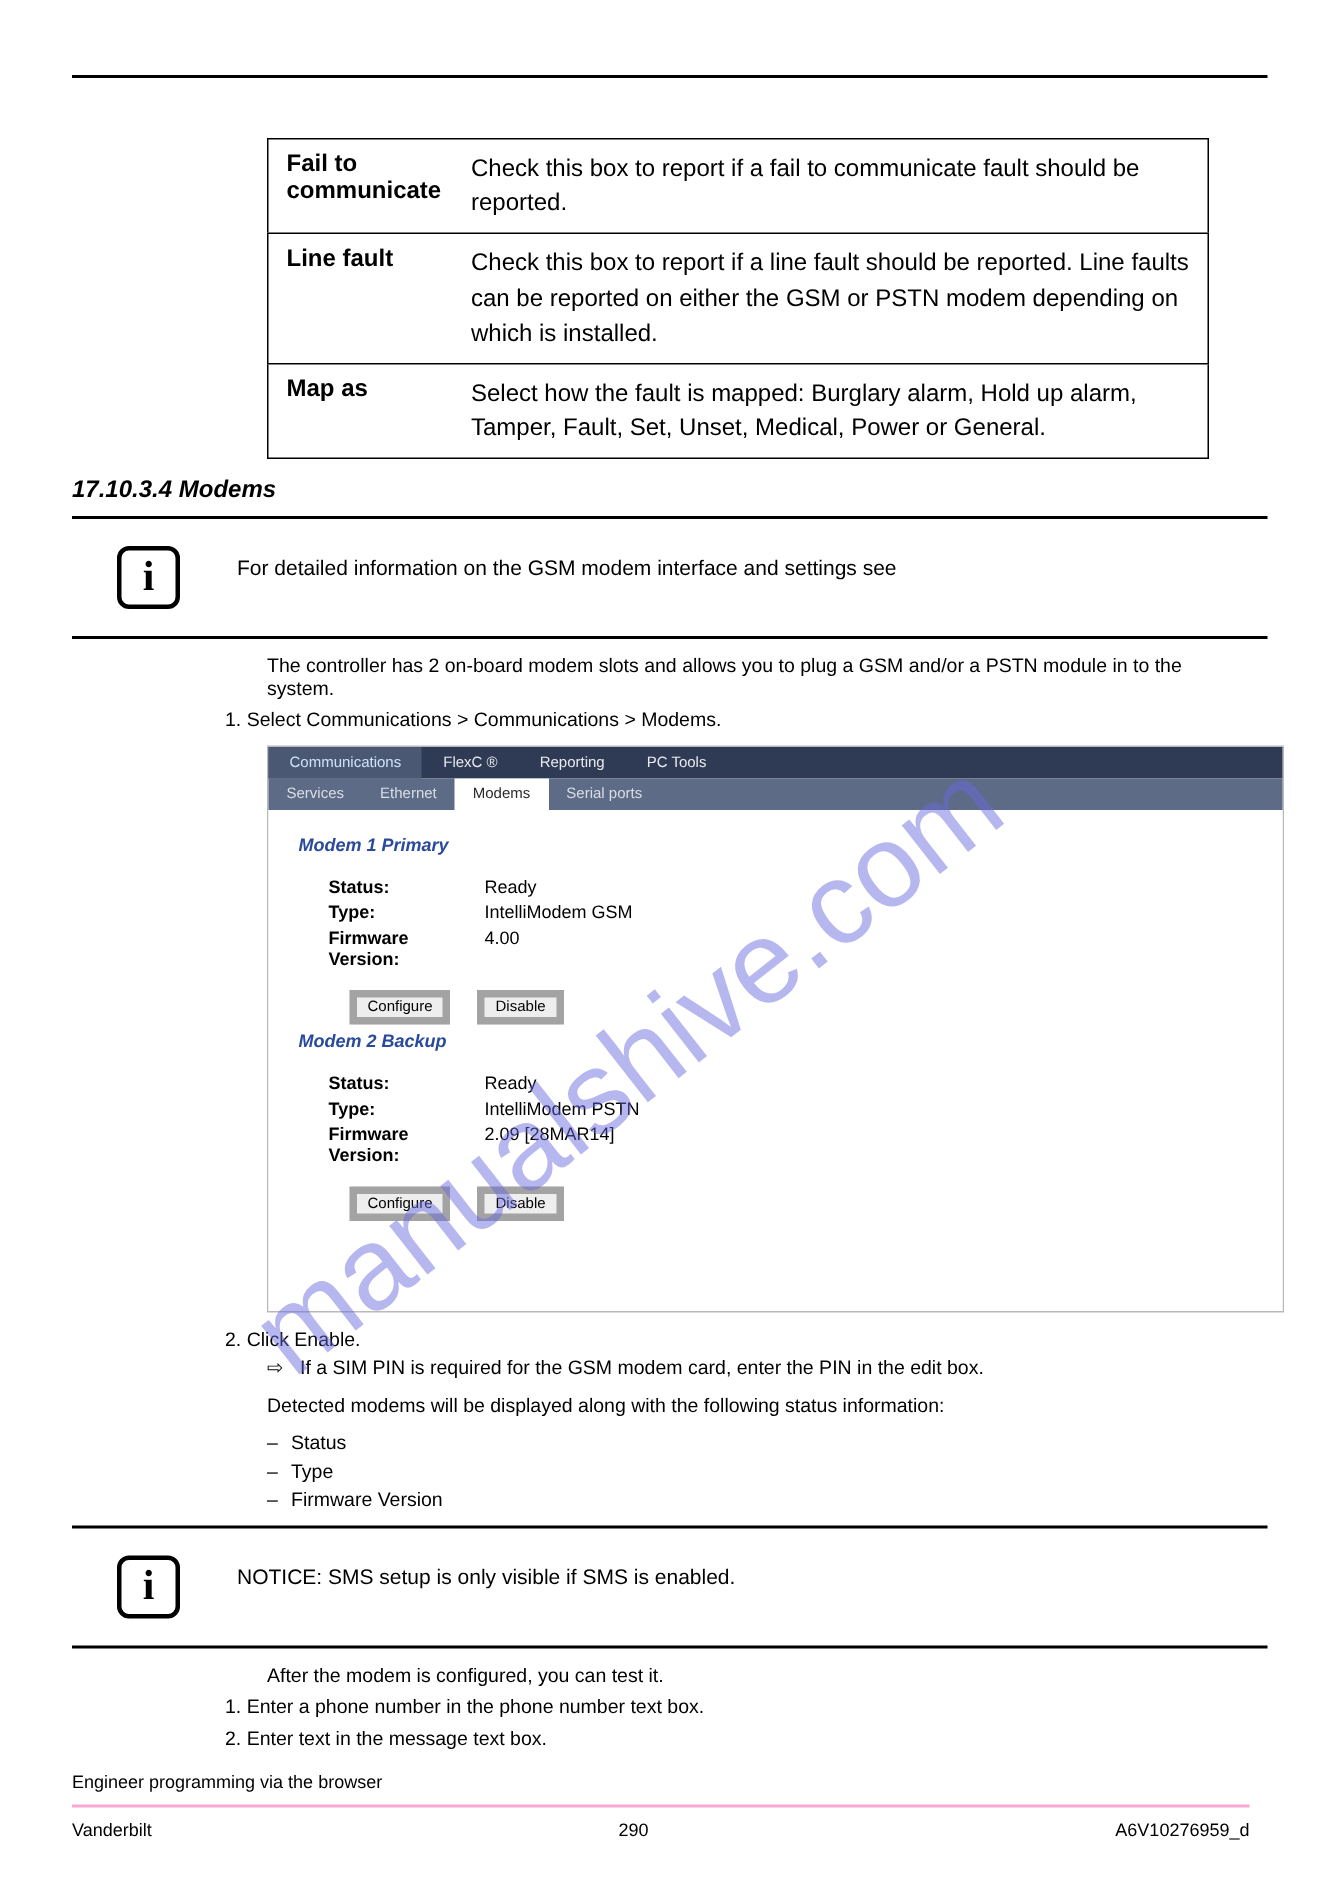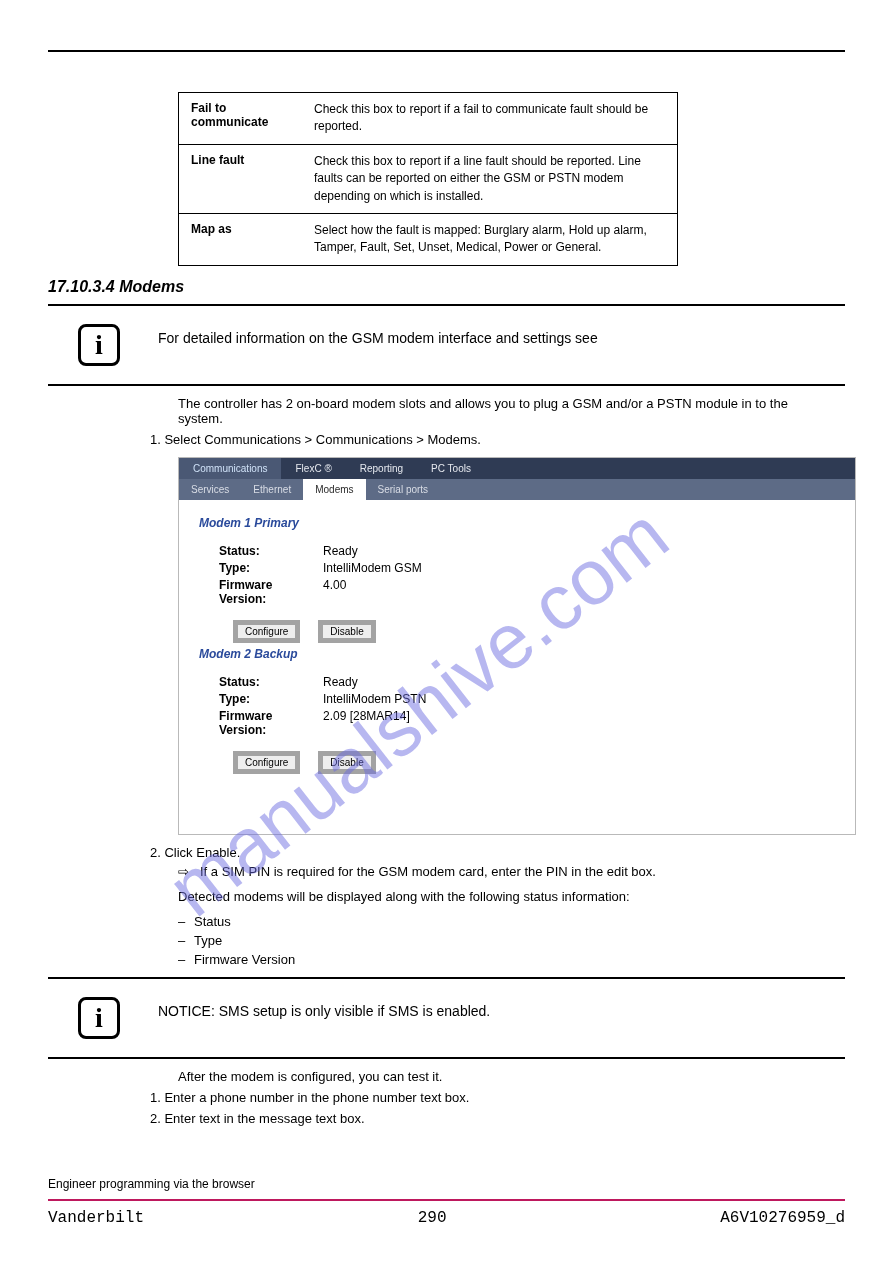--- a/index.html
+++ b/index.html
@@ -18,24 +18,24 @@
     width: 893px;
     height: 1263px;
     padding: 50px 48px 40px 48px;
   }
   .rule { border-top: 2px solid #000; margin: 0; }
   .head-spacer { height: 40px; }
 
   
   .def-table {
     margin-left: 130px;
-    width: 500px;
+    width: 628px;
     border: 1px solid #000;
     border-collapse: collapse;
-    font-size: 12px;
+    font-size: 16px;
   }
   .def-table td {
     border-top: 1px solid #000;
     padding: 0;
     vertical-align: top;
   }
   .def-table tr:first-child td { border-top: none; }
   .def-row { display:flex; }
   .def-k { width: 135px; padding: 8px 10px 8px 12px; font-weight: 700; }
   .def-v { flex: 1; padding: 8px 12px 8px 0; line-height: 1.45; }
@@ -107,27 +107,27 @@
     opacity: 0.48;
   }
   .wm text {
     font-family: Arial, sans-serif;
     font-size: 78px;
     fill: #6a6ae0;
   }
 
   .foot {
     position:absolute;
-    bottom: 36px; left: 48px; right: 48px;
+    bottom: 36px; left: 48px; right: 60px;
   }
   .foot-top { font-size: 12px; margin-bottom: 8px; }
   .foot-bar {
-    border-top: 2px solid #be185d;
+    border-top: 2px solid #f9a8d4;
     display:flex; justify-content:space-between;
-    font-size: 16px; padding-top: 8px; font-family: Liberation Mono, monospace;
+    font-size: 12px; padding-top: 8px;
   }
 </style>
 </head>
 <body>
 <div class="page">
 
 <svg class="wm" viewBox="0 0 700 600">
   <text x="0" y="420" transform="rotate(-38 250 400)">manualshive.com</text>
 </svg>
 

